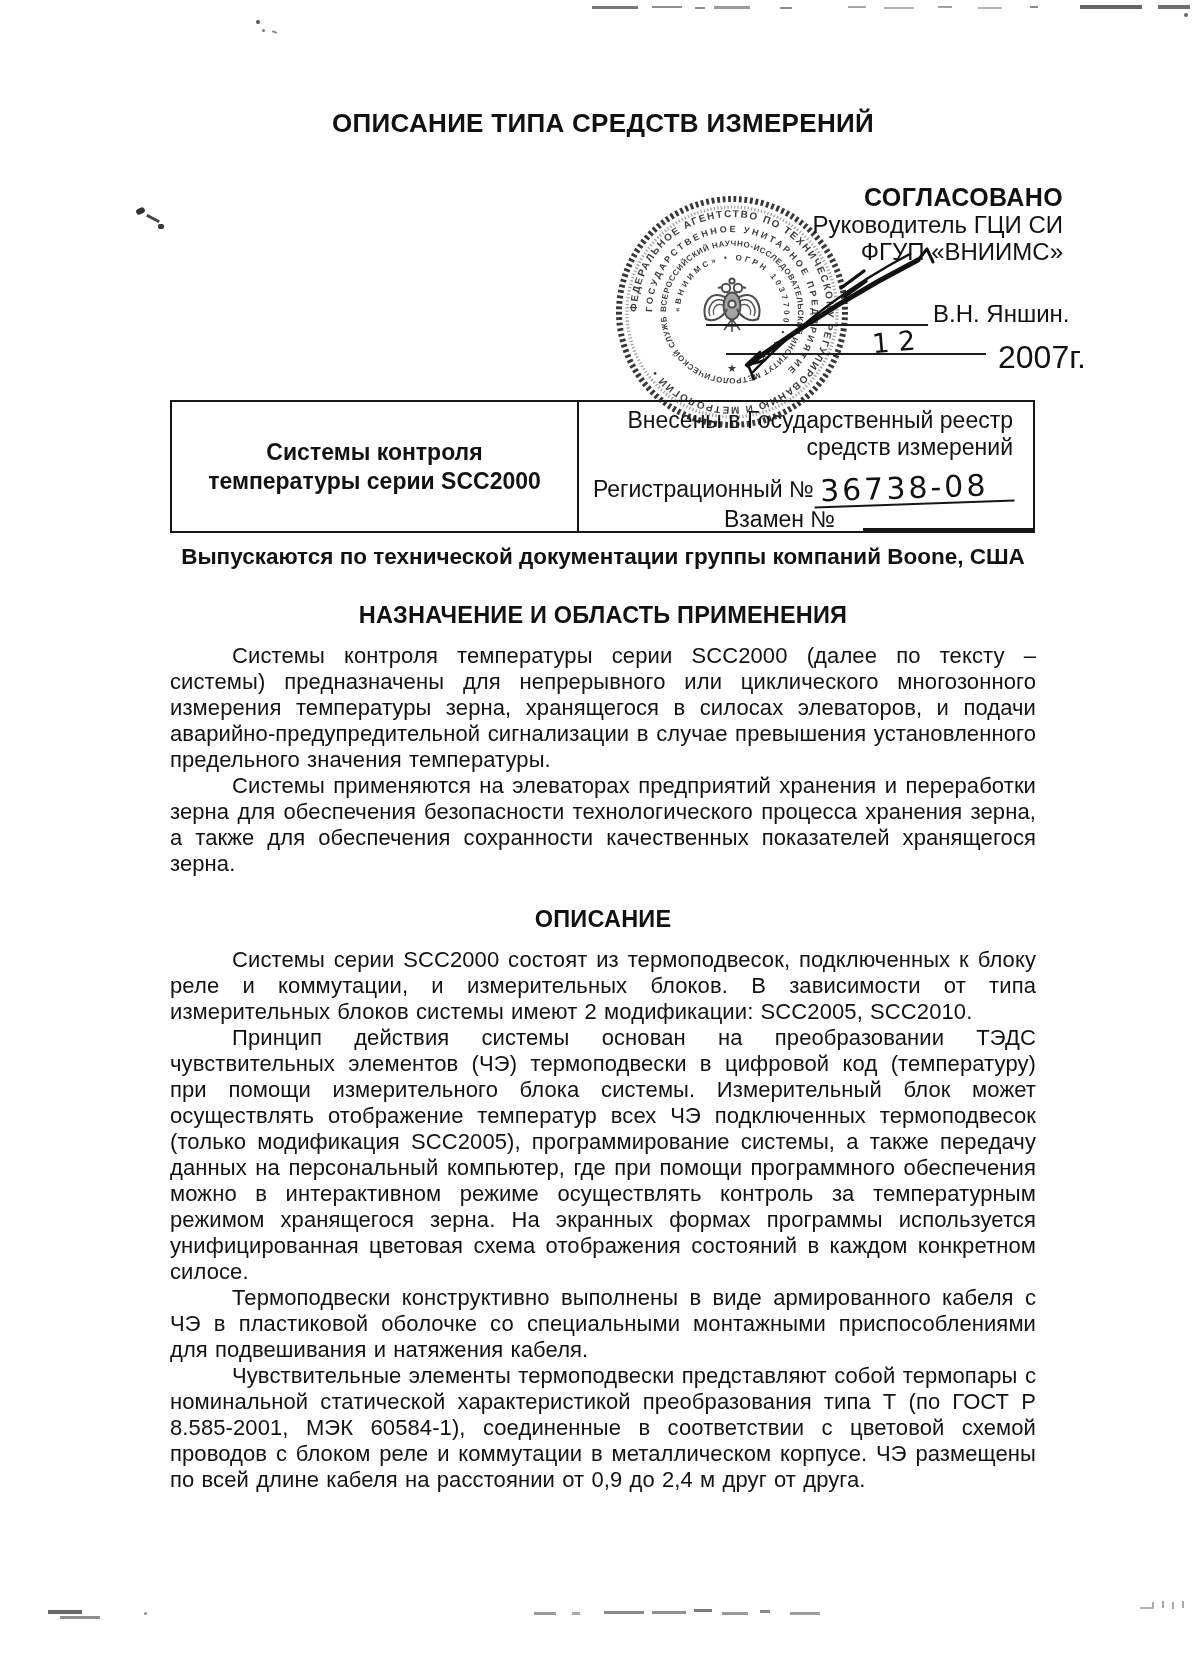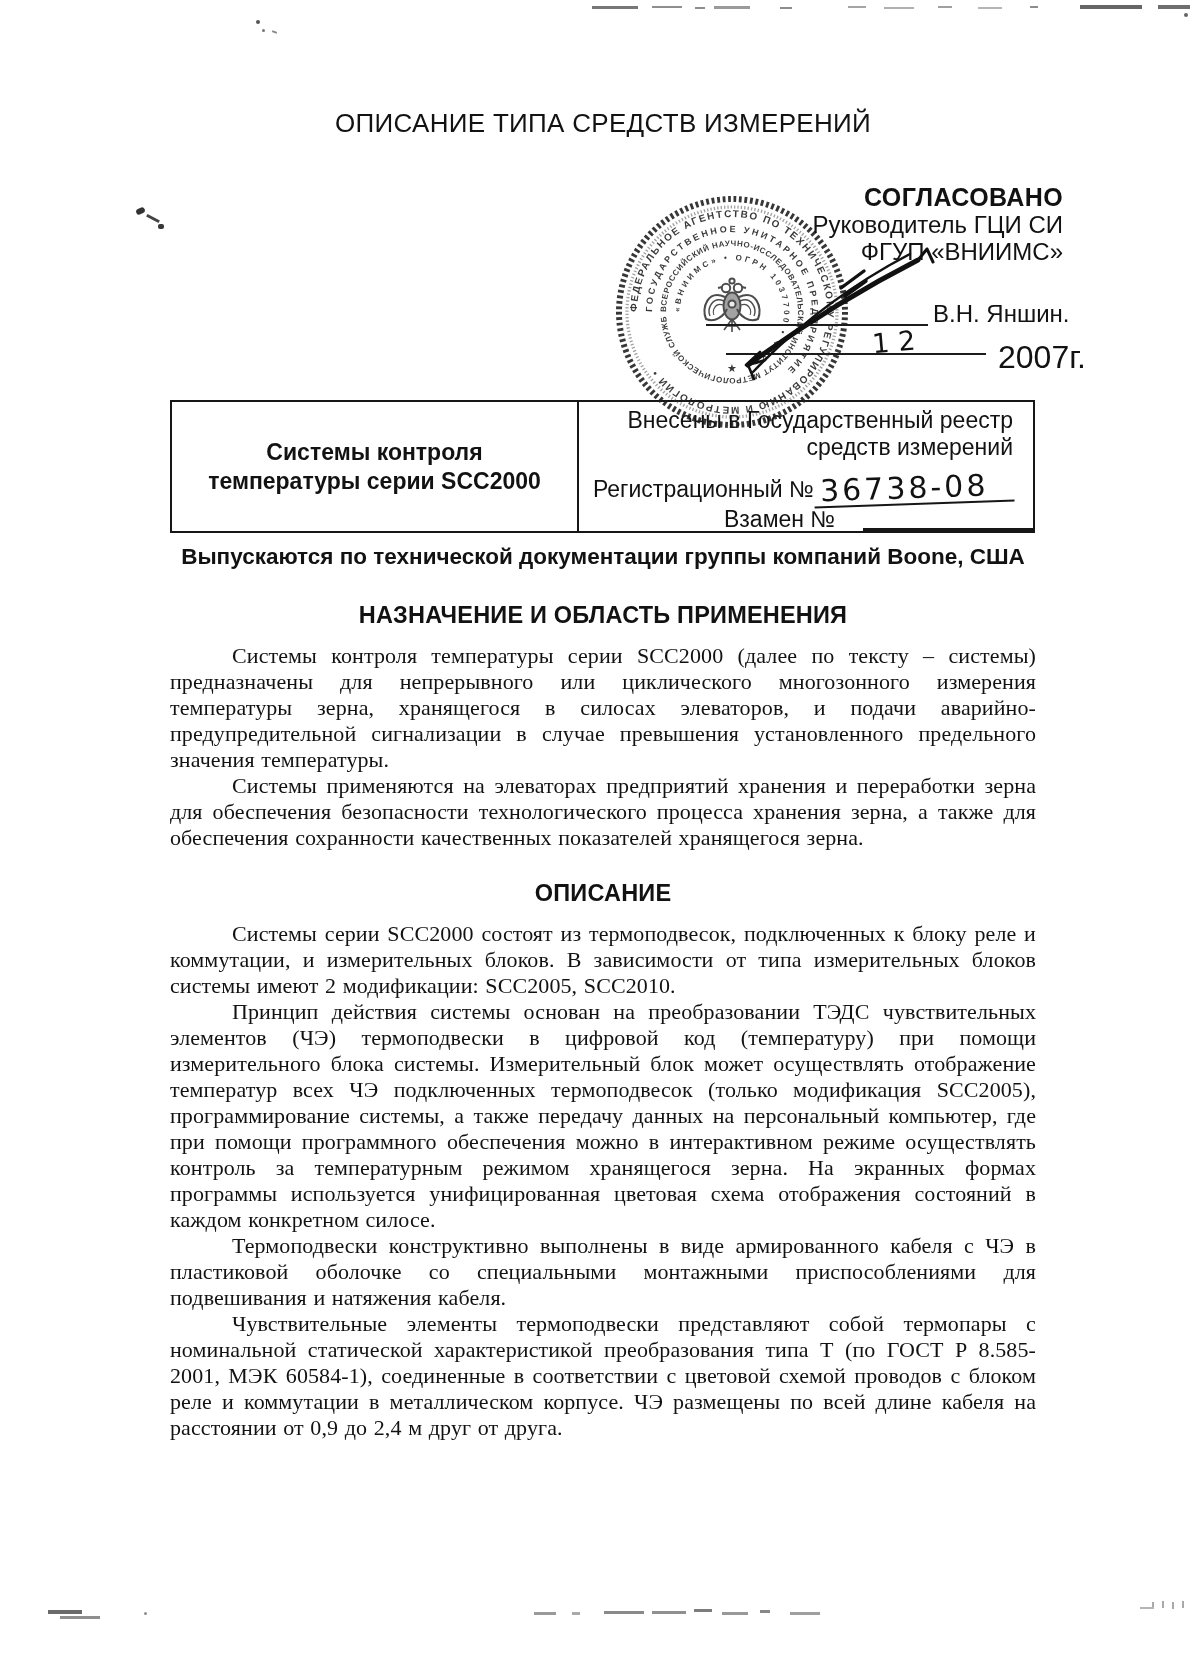--- a/index.html
+++ b/index.html
@@ -6,21 +6,21 @@
   body{
     width:1197px;height:1659px;background:#ffffff;position:relative;
     font-family:"Liberation Sans",sans-serif;color:#121212;
     -webkit-font-smoothing:antialiased;overflow:hidden;
   }
   .abs{position:absolute;}
 
   
   .doc-title{
     left:170px;top:108px;width:866px;text-align:center;
-    font-size:26px;font-weight:normal;letter-spacing:.3px;
+    font-size:26px;font-weight:bold;letter-spacing:.3px;
   }
 
   
   .approval{right:134px;top:184px;text-align:right;line-height:27px;font-size:24px;z-index:4;}
   .approval .status{font-weight:bold;font-size:25px;letter-spacing:.4px;}
   .sig-name{left:933px;top:300px;font-size:24px;z-index:4;}
   .sig-rule{border-top:2px solid #1c1c1c;z-index:4;}
   .rule1{left:706px;top:324px;width:222px;}
   .rule2{left:726px;top:353px;width:260px;}
   .hand-day{
@@ -62,21 +62,21 @@
   .content{left:170px;top:544px;width:866px;}
   .issued-note{text-align:center;font-size:22.5px;margin:0 0 0 0;font-weight:bold;}
   .sec-heading{
     text-align:center;font-weight:bold;font-size:23.5px;margin:0;
     letter-spacing:.2px;
   }
   .h1{margin-top:32px;}
   .h2{margin-top:29px;}
   .content p{
     margin:0;font-size:22px;line-height:26px;text-align:justify;
-    text-indent:62px;letter-spacing:.1px;word-spacing:1px;font-family:Liberation Serif, serif;
+    text-indent:62px;letter-spacing:.1px;word-spacing:1px;
   }
   .first-after-h{margin-top:14px !important;}
 
   
   .art{position:absolute;background:#8d8d8d;}
   .tick{position:absolute;background:#a9a9a9;width:2px;height:7px;}
 </style>
 </head>
 <body>
 

